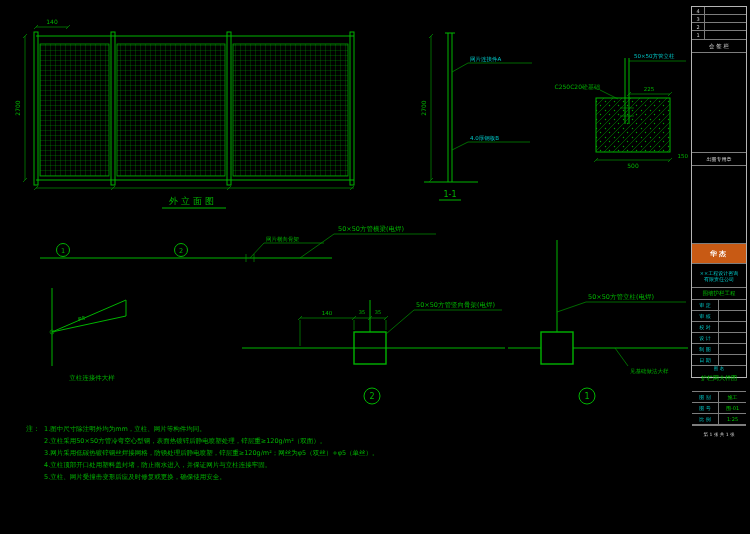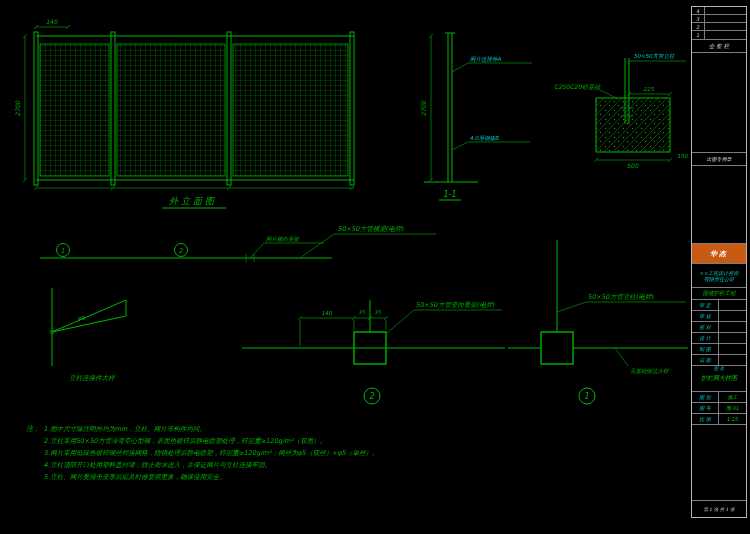--- a/index.html
+++ b/index.html
@@ -1,25 +1,25 @@
 <!DOCTYPE html>
 <html><head>
 <meta charset="utf-8">
 <style>
   html,body{margin:0;padding:0;background:#000;}
   .sheet{position:relative;width:750px;height:534px;background:#000;overflow:hidden;
-         font-family:"DejaVu Sans",sans-serif;font-style:italic;}
+         font-family:"DejaVu Sans",sans-serif;}
   svg text{font-family:"DejaVu Sans",sans-serif;}
   .gl{stroke:#00b400;stroke-width:1;fill:none;}
   .gl2{stroke:#00b400;stroke-width:1.4;fill:none;}
   .glt{stroke:#009600;stroke-width:.7;fill:none;}
   .gt{fill:#00b400;}
   .ct{fill:#00c8c8;}
   
-  .tb{position:absolute;left:691px;top:6px;width:56px;height:512px;
+  .tb{position:absolute;left:691px;top:6px;width:56px;height:372px;
       border:1px solid #b4b4b4;display:flex;flex-direction:column;
       box-sizing:border-box;color:#00c8c8;}
   .tb>div{border-bottom:1px solid #7d7d7d;box-sizing:border-box;flex:0 0 auto;overflow:hidden;}
   .rev-row{display:flex;height:8px;border-bottom:1px solid #7d7d7d;font-size:5px;color:#cfcfcf;line-height:8px;box-sizing:border-box;}
   .rev-num{width:12px;border-right:1px solid #7d7d7d;text-align:center;}
   .cc{display:flex;align-items:center;justify-content:center;text-align:center;}
   .wt{color:#dcdcdc;}
   .grn{color:#00c800;}
   .logo{background:#c85a14;color:#fff;font-weight:bold;font-size:7px;letter-spacing:2px;}
   .comp{font-size:5px;line-height:6px;flex-direction:column;}

